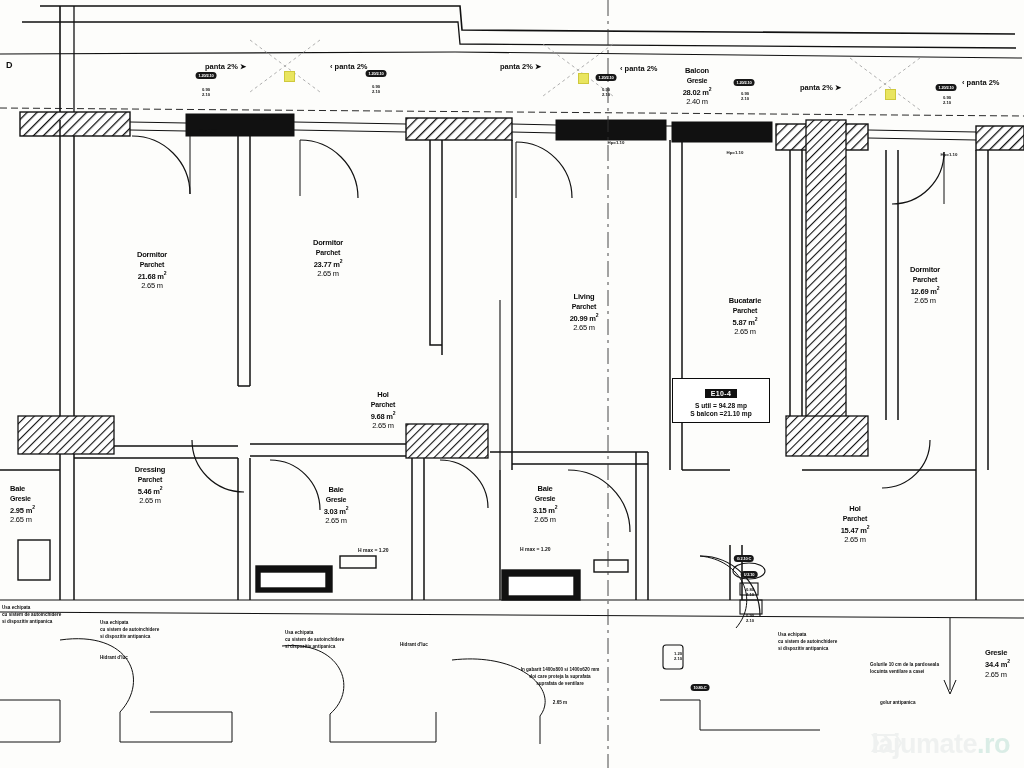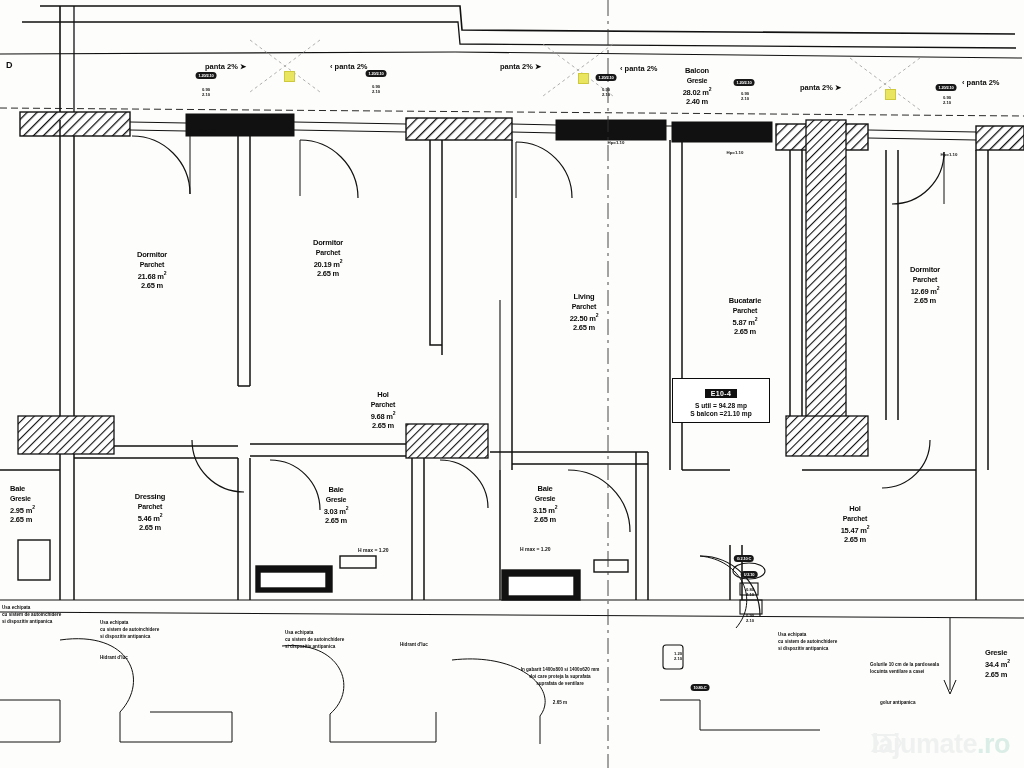--- a/index.html
+++ b/index.html
@@ -39,21 +39,21 @@
   .room .rfin {
     font-size: 7px;
     font-weight: bold;
   }
   .room .rarea {
     font-size: 7.5px;
     font-weight: bold;
   }
   .room .rh {
     font-size: 7.5px;
-    font-weight: bold;
+    font-weight: normal;
   }
   .room .rarea sup { font-size: 5px; }
   .room.left { transform: none; text-align: left; }
 
   
   .panta {
     position: absolute;
     font-size: 7.5px;
     font-weight: bold;
     color: #0a0a0a;
@@ -336,27 +336,27 @@
   <div id="rooms-layer">
       <div class="room" style="left: 152px; top: 250px;">
         <div class="rname">Dormitor</div>
         <div class="rfin">Parchet</div>
         <div class="rarea"><span>21.68  m</span><sup>2</sup></div>
         <div class="rh">2.65  m</div>
       </div>
       <div class="room" style="left: 328px; top: 238px;">
         <div class="rname">Dormitor</div>
         <div class="rfin">Parchet</div>
-        <div class="rarea"><span>20.19  m</span><sup>2</sup></div>
+        <div class="rarea"><span>23.77  m</span><sup>2</sup></div>
         <div class="rh">2.65  m</div>
       </div>
       <div class="room" style="left: 584px; top: 292px;">
         <div class="rname">Living</div>
         <div class="rfin">Parchet</div>
-        <div class="rarea"><span>22.50  m</span><sup>2</sup></div>
+        <div class="rarea"><span>20.99  m</span><sup>2</sup></div>
         <div class="rh">2.65  m</div>
       </div>
       <div class="room" style="left: 745px; top: 296px;">
         <div class="rname">Bucatarie</div>
         <div class="rfin">Parchet</div>
         <div class="rarea"><span>5.87  m</span><sup>2</sup></div>
         <div class="rh">2.65  m</div>
       </div>
       <div class="room" style="left: 925px; top: 265px;">
         <div class="rname">Dormitor</div>
@@ -369,21 +369,21 @@
         <div class="rfin">Parchet</div>
         <div class="rarea"><span>9.68  m</span><sup>2</sup></div>
         <div class="rh">2.65  m</div>
       </div>
       <div class="room left" style="left: 10px; top: 484px;">
         <div class="rname">Baie</div>
         <div class="rfin">Gresie</div>
         <div class="rarea"><span>2.95  m</span><sup>2</sup></div>
         <div class="rh">2.65  m</div>
       </div>
-      <div class="room" style="left: 150px; top: 492px;">
+      <div class="room" style="left: 150px; top: 465px;">
         <div class="rname">Dressing</div>
         <div class="rfin">Parchet</div>
         <div class="rarea"><span>5.46  m</span><sup>2</sup></div>
         <div class="rh">2.65  m</div>
       </div>
       <div class="room" style="left: 336px; top: 485px;">
         <div class="rname">Baie</div>
         <div class="rfin">Gresie</div>
         <div class="rarea"><span>3.03  m</span><sup>2</sup></div>
         <div class="rh">2.65  m</div>

